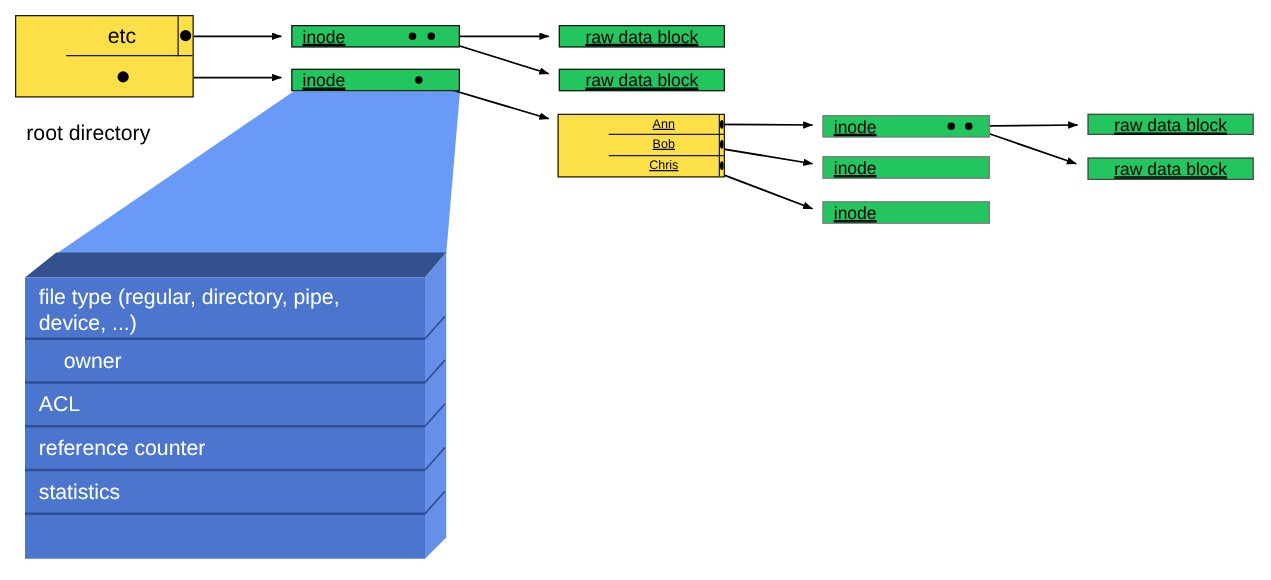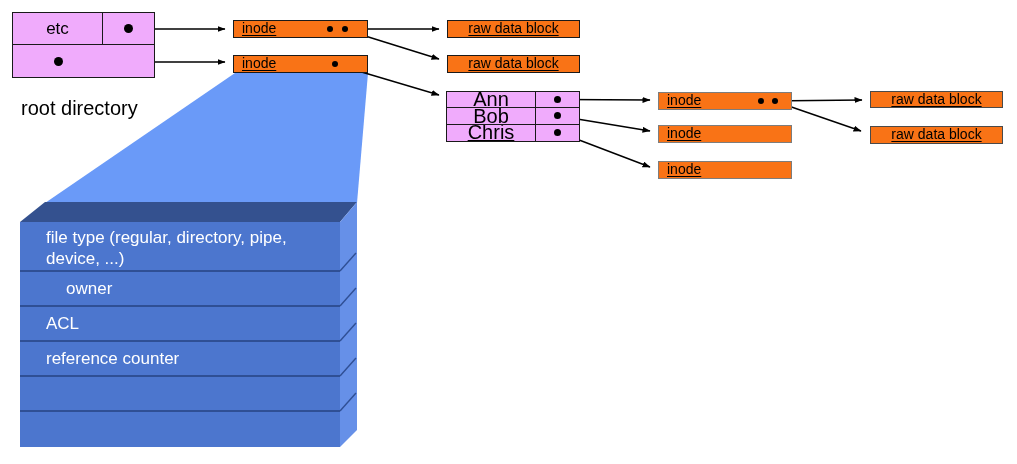--- a/index.html
+++ b/index.html
@@ -4,56 +4,56 @@
 <style>
   html,body{margin:0;padding:0;background:#fff;}
   .canvas{
     position:relative;width:1017px;height:464px;background:#fff;
     font-family:"Liberation Sans",sans-serif;overflow:hidden;color:#000;
   }
   svg.layer{position:absolute;left:0;top:0;}
 
   
   .box{
-    position:absolute;background:#f97316;border:1.5px solid #1a1a1a;
-    box-sizing:border-box;display:flex;align-items:flex-start;
-    font-size:14px;line-height:14px;white-space:nowrap;
+    position:absolute;background:#22c55e;border:1.5px solid #1a1a1a;
+    box-sizing:border-box;display:flex;align-items:center;
+    font-size:14px;line-height:14px;white-space:nowrap;text-decoration:underline;
   }
   .box.grayborder{border-color:#7d7d7d;}
   .box.dkgray{border-color:#4a4a4a;}
   .box .lbl{text-decoration:underline;text-underline-offset:2px;text-decoration-thickness:1px;}
   .padl{padding-left:8px;}
   .ctr{justify-content:center;}
 
   
   .tbl{
     position:absolute;box-sizing:border-box;border:1.5px solid #1a1a1a;
-    display:grid;background:#f0abfc;
+    display:grid;background:#fde047;padding-left:40px;
   }
   .cell{
     box-sizing:border-box;display:flex;align-items:center;justify-content:center;
     overflow:hidden;
   }
   .cell.name{border-right:1.5px solid #1a1a1a;}
   .cell.rb{border-bottom:1.5px solid #1a1a1a;}
   .roottbl{font-size:17px;}
-  .usertbl{font-size:20px;}
+  .usertbl{font-size:10px;}
   .usertbl .uname{text-decoration:underline;text-underline-offset:1px;text-decoration-thickness:1px;}
 
   .dot9{width:9px;height:9px;border-radius:50%;background:#000;}
   .dot7{width:7px;height:7px;border-radius:50%;background:#000;}
   .idot{position:absolute;width:6px;height:6px;border-radius:50%;background:#000;top:50%;transform:translateY(-50%);}
 
-  .caption{position:absolute;font-size:20px;}
+  .caption{position:absolute;font-size:17px;}
 
   
   .slabrow{
     position:absolute;left:20px;width:320px;box-sizing:border-box;
     color:#fff;font-size:17px;display:flex;align-items:center;
-    padding-left:11px;padding-right:12px;margin-left:15px;
+    padding-left:11px;padding-right:12px;
   }
   .slabrow.wrap{align-items:flex-start;padding-top:5px;line-height:21px;white-space:normal;display:block;}
 </style>
 </head>
 <body>
 
 <div class="canvas">
 
   <svg class="layer" width="1017" height="464" viewBox="0 0 1017 464">
     <defs>
@@ -167,14 +167,15 @@
     <span class="lbl">raw data block</span>
   </div>
   <div class="box ctr dkgray" style="left:870px;top:126px;width:133px;height:18px;">
     <span class="lbl">raw data block</span>
   </div>
 
   <div class="slabrow wrap" style="top:222px;height:49px;">file type (regular, directory, pipe, device, ...)</div>
   <div class="slabrow" style="top:271px;height:35px;padding-left:31px;">owner</div>
   <div class="slabrow" style="top:306px;height:35px;">ACL</div>
   <div class="slabrow" style="top:341px;height:35px;">reference counter</div>
+  <div class="slabrow" style="top:376px;height:35px;">statistics</div>
 
 </div>
 
 </body></html>

